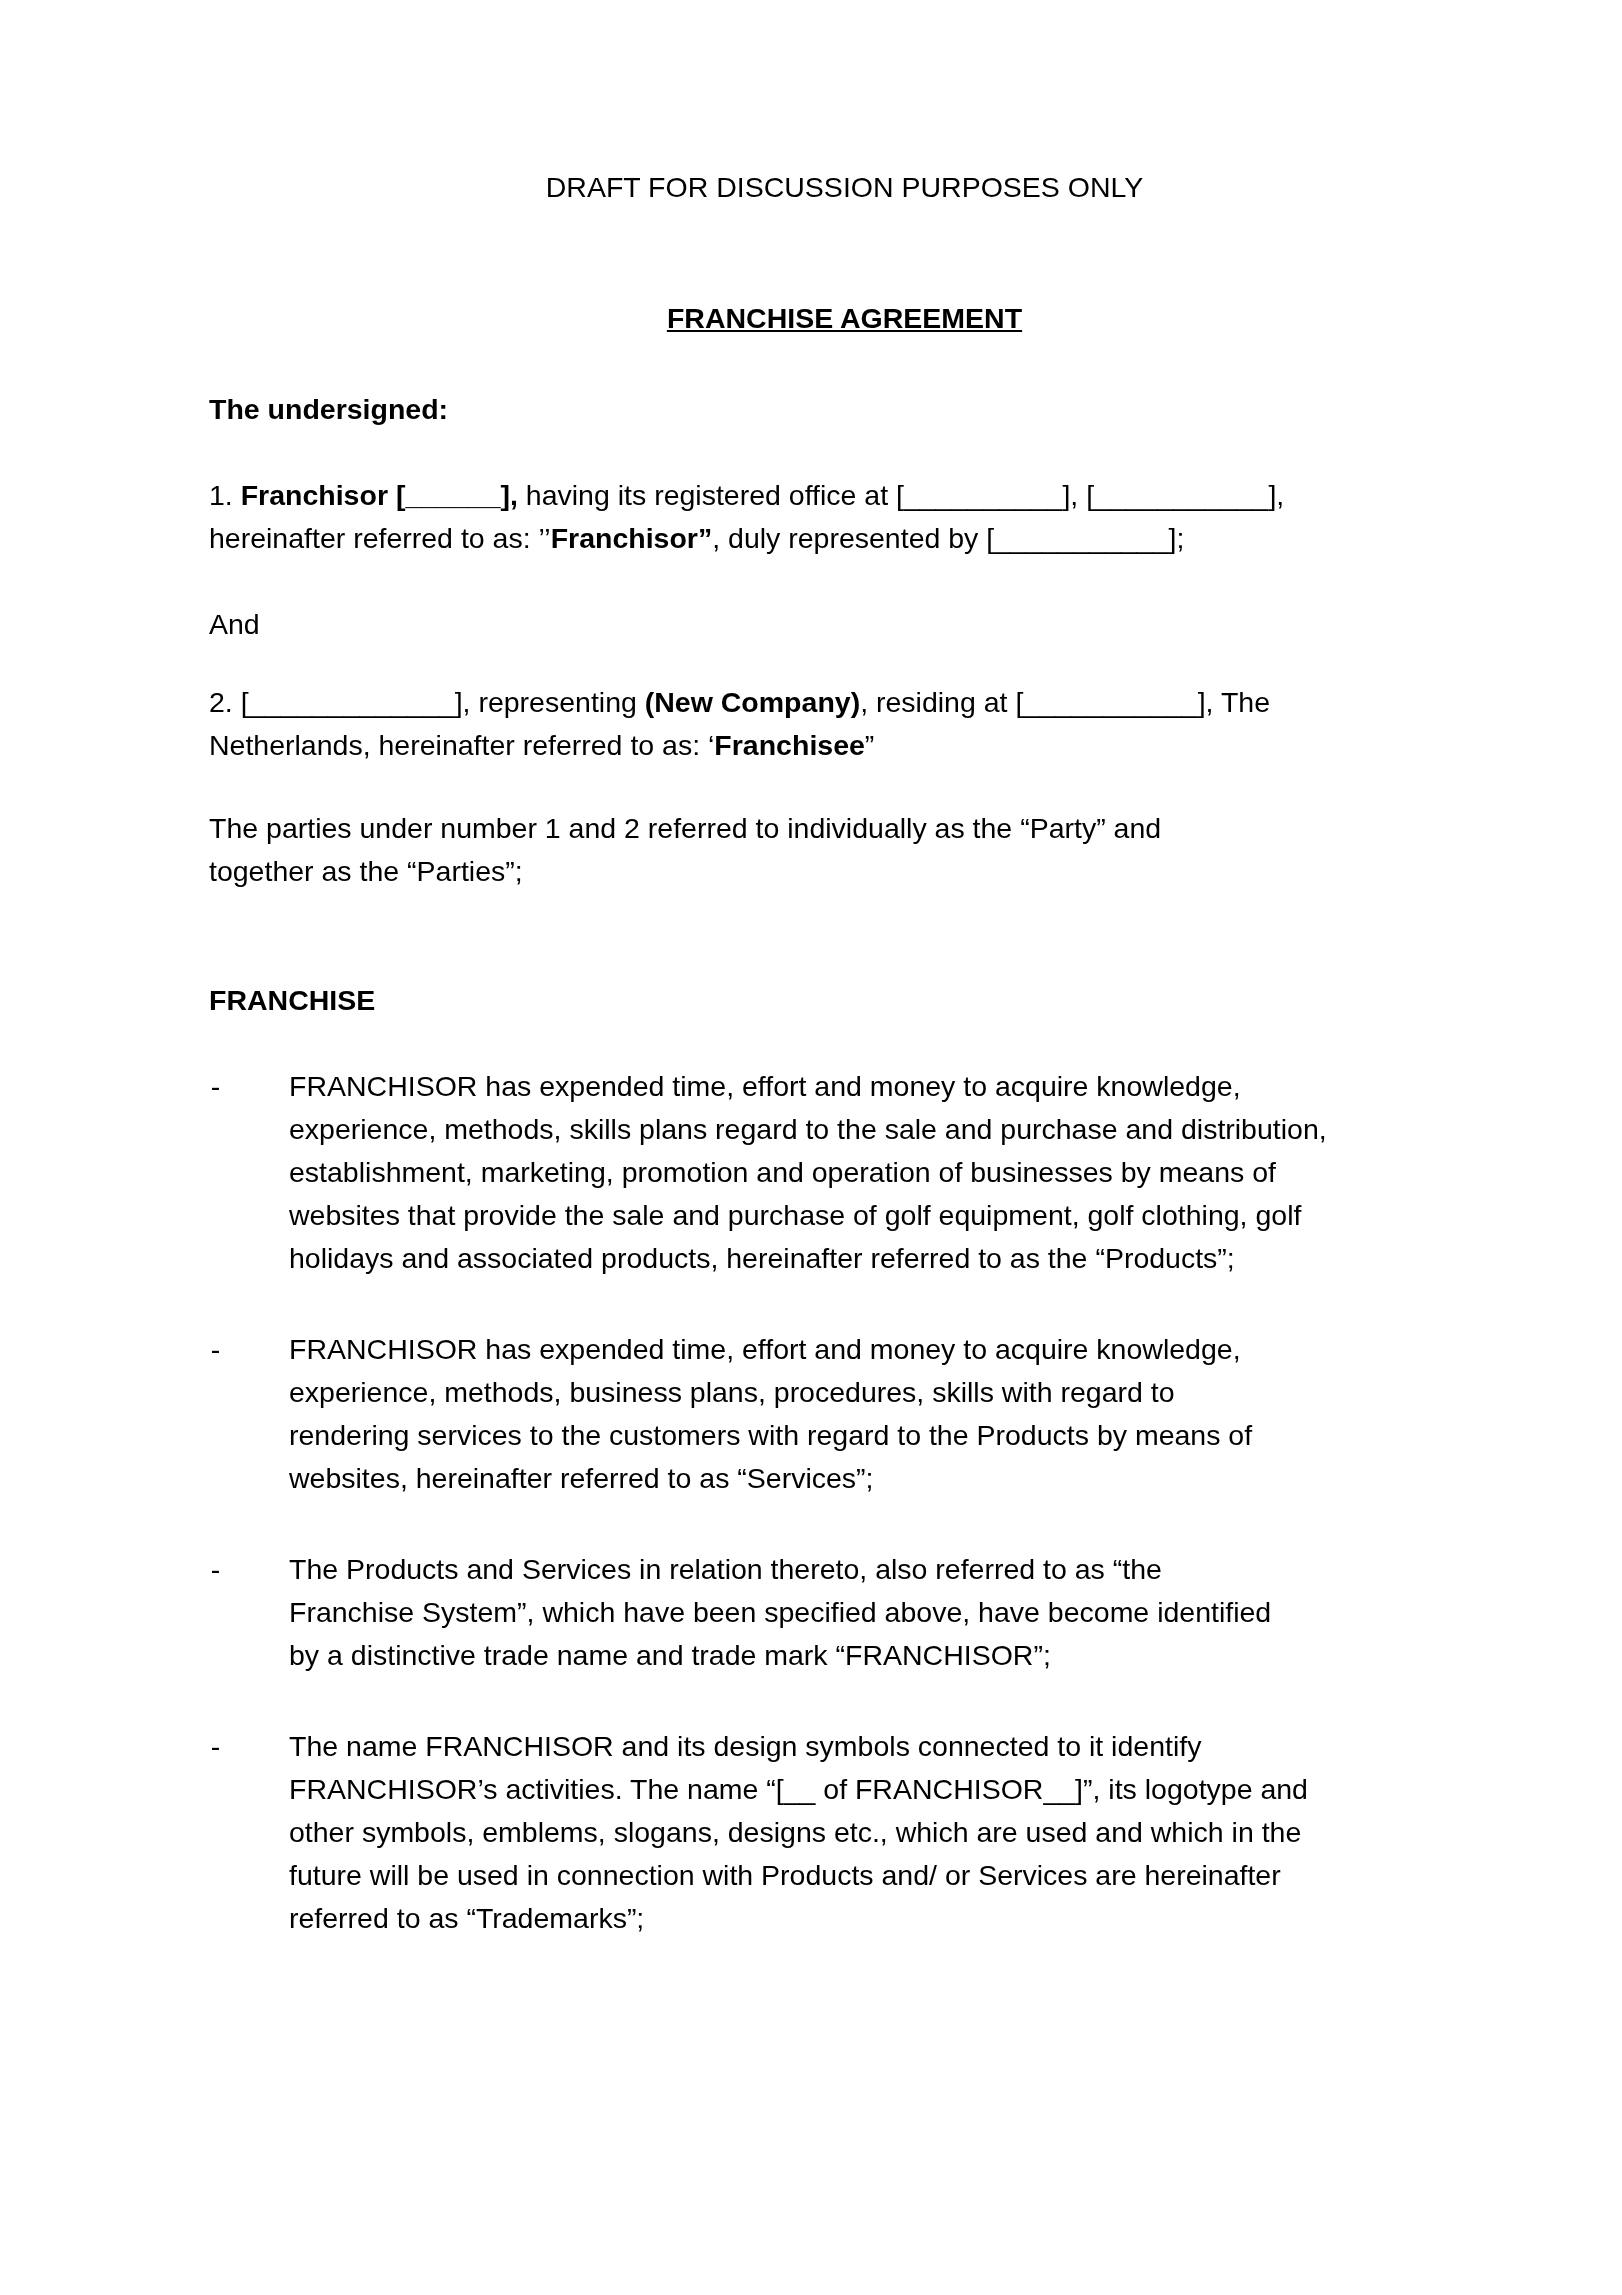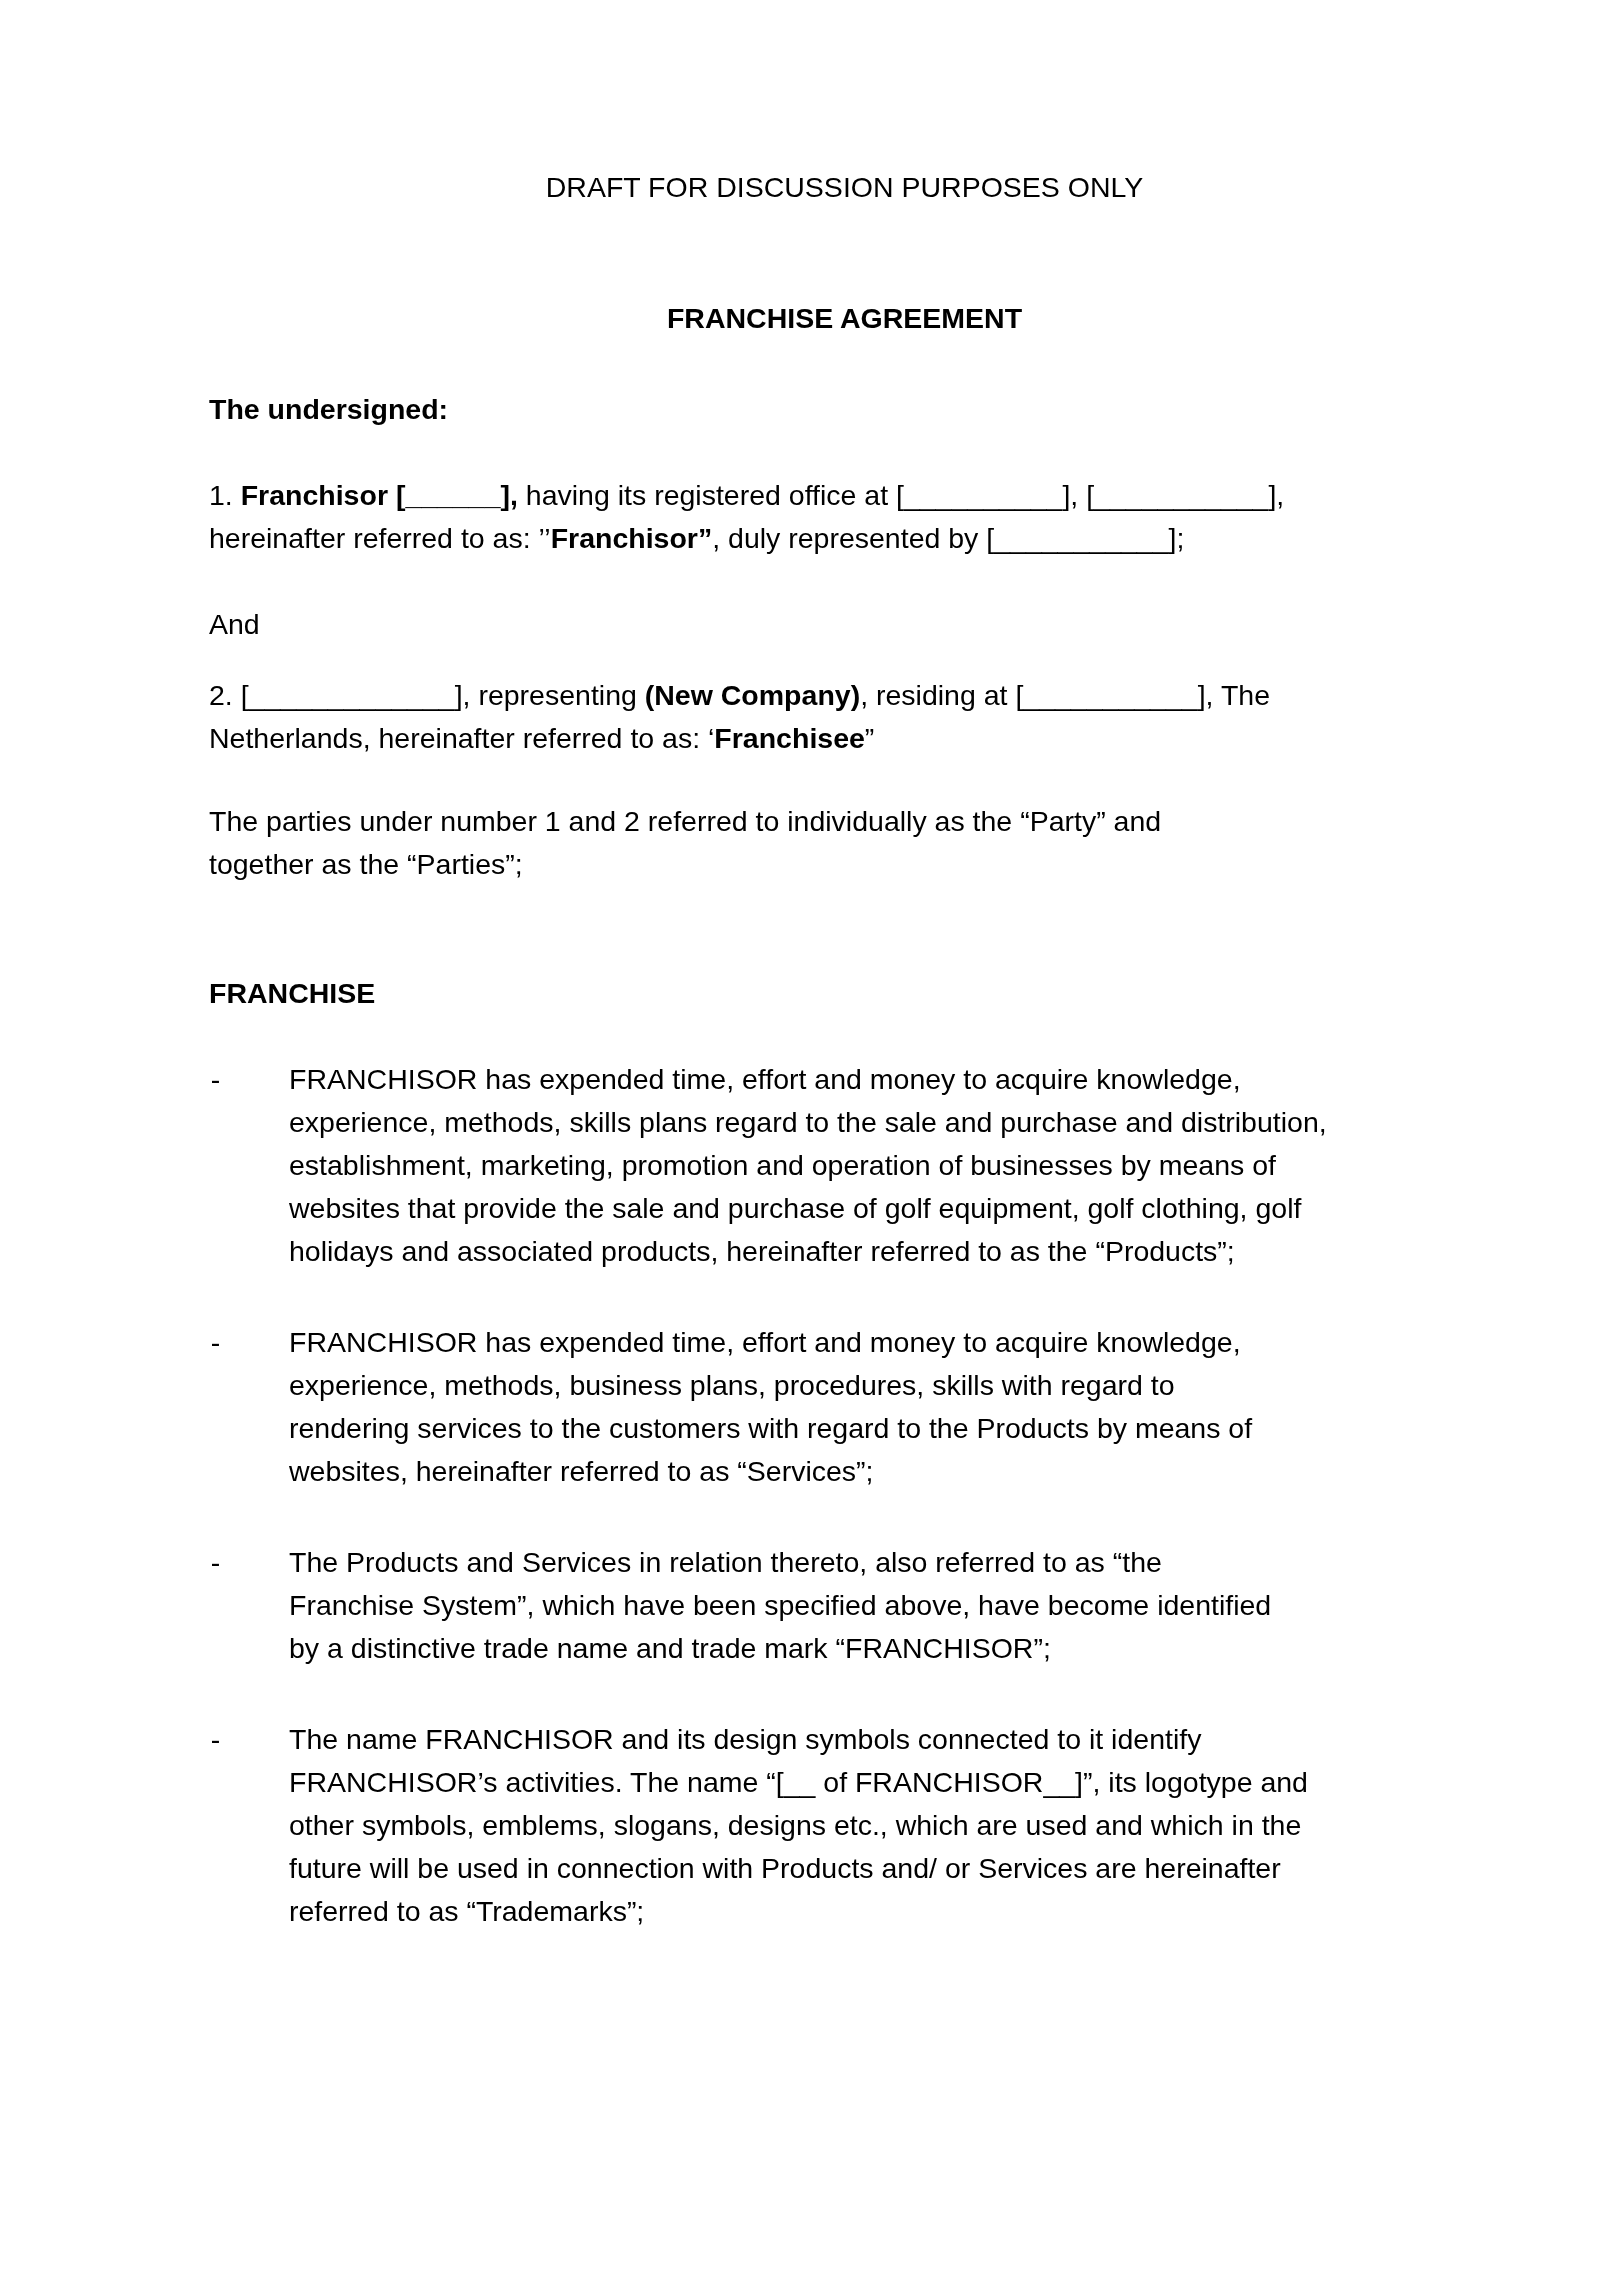--- a/index.html
+++ b/index.html
@@ -17,24 +17,24 @@
     width: 1598px;
     height: 2296px;
     padding: 166px 118px 73px 209px;
     background: #ffffff;
   }
   .center { text-align: center; }
   .bold, .b { font-weight: bold; }
   .line { white-space: pre; }
 
   #draft-notice   { margin-bottom: 88px; }
-  #doc-title      { margin-bottom: 48px; }
+  #doc-title      { margin-bottom: 48px; text-decoration: underline; }
   #undersigned    { margin-bottom: 43px; }
   #party1         { margin-bottom: 43px; }
-  #and-separator  { margin-bottom: 28px; }
+  #and-separator  { margin-bottom: 35px; }
   #party2         { margin-bottom: 40px; }
   #parties-clause { margin-bottom: 86px; }
   #preamble-heading { margin-bottom: 43px; }
 
   .recital {
     position: relative;
     padding-left: 80px;
     margin-bottom: 48px;
   }
   .recital:last-child { margin-bottom: 0; }

